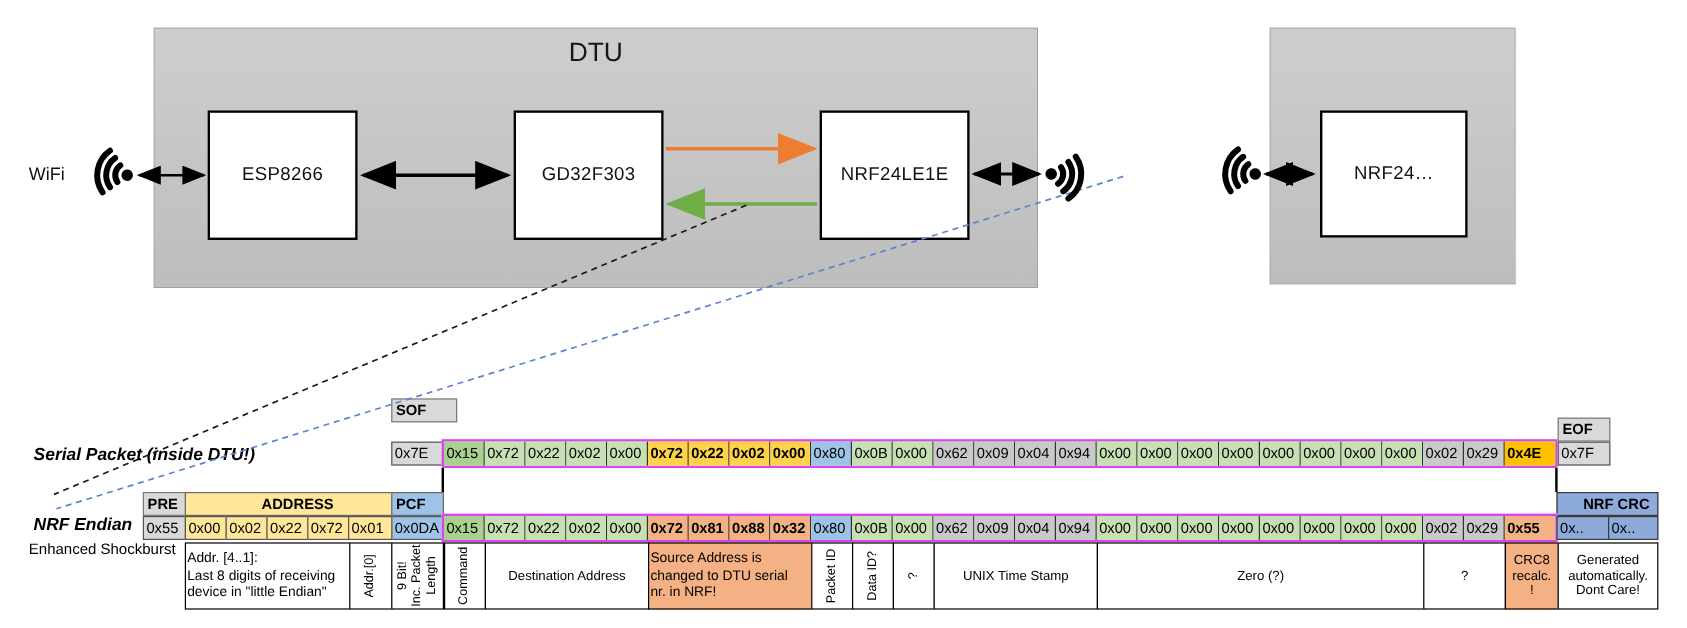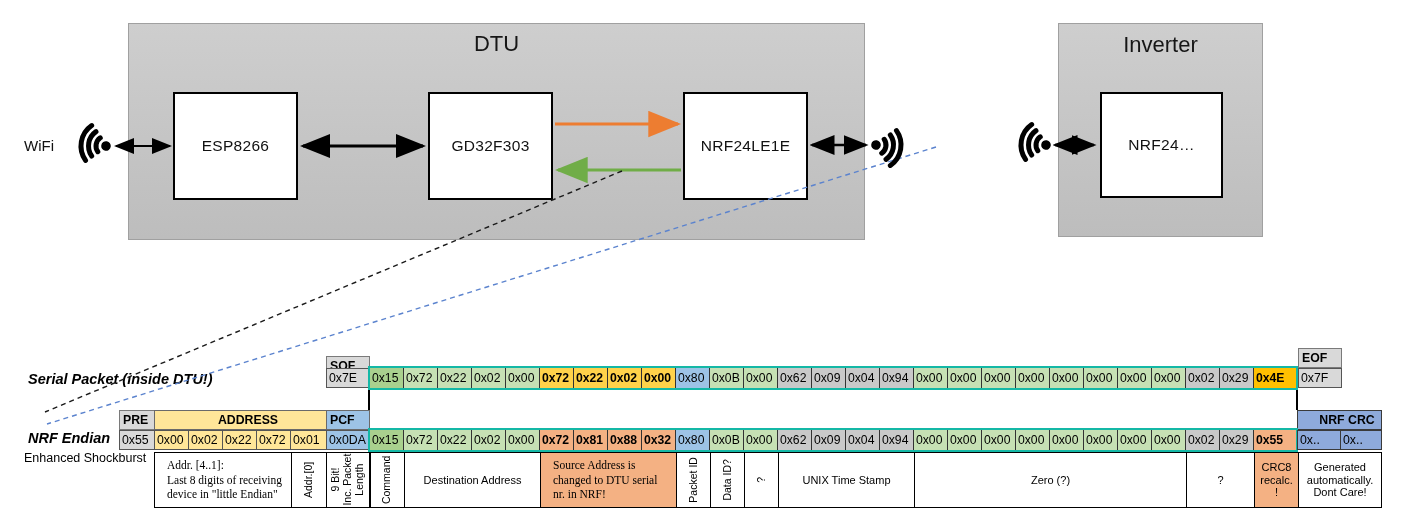--- a/index.html
+++ b/index.html
@@ -13,53 +13,52 @@
   .wifi-lbl{position:absolute;font-size:15px;color:#111;}
 
   #overlay{position:absolute;left:0;top:0;z-index:6;pointer-events:none;}
 
   
   .lbl{position:absolute;font-weight:bold;font-style:italic;font-size:14.5px;}
   .sub{position:absolute;font-size:12.5px;}
   .hcell{position:absolute;box-sizing:border-box;border:1px solid #7a7a7a;display:flex;align-items:center;font-weight:bold;font-size:12.3px;padding-left:3px;background:var(--hgray);}
   .hcell.center{justify-content:center;padding-left:15px;}
   .vcell{position:absolute;box-sizing:border-box;border:1px solid #555;display:flex;align-items:center;font-size:12.3px;padding-left:2px;background:#fff;}
-  .byterow{position:absolute;display:flex;box-sizing:border-box;border:2px solid #14b8a6;background:#fff;}
+  .byterow{position:absolute;display:flex;box-sizing:border-box;border:2px solid #d946ef;background:#fff;}
   .byte{box-sizing:border-box;height:20px;border-right:1px solid #333;display:flex;align-items:center;padding-left:2px;font-size:12.2px;flex:none;}
   .byte:last-child{border-right:none;}
   .g1{background:var(--g1);}  .g2{background:var(--g2);}
   .gold{background:var(--gold);font-weight:bold;}
   .amb{background:var(--amb);font-weight:bold;}
   .sal{background:var(--sal);font-weight:bold;}
   .blu{background:var(--blu);}  .gry{background:var(--gry);}
   .hyellow{background:var(--yellow);}
   .hblue{background:var(--blu);}
   .hcrc{background:var(--crcblue);}
   .hband{background:var(--databand);}
   .yellowc{background:var(--yellow);}
   .crcc{background:var(--crcblue);}
   .conn{position:absolute;width:2px;background:#000;}
 
   
   .ann{position:absolute;top:452px;height:56px;box-sizing:border-box;border:1px solid #000;background:#fff;display:flex;align-items:center;justify-content:center;font-size:11px;line-height:1.18;text-align:center;white-space:pre-line;z-index:3;}
-  .ann.left{justify-content:flex-start;text-align:left;padding-left:12px;font-size:11.5px;line-height:1.25;font-family:Liberation Serif, serif;}
+  .ann.left{justify-content:flex-start;text-align:left;padding-left:1px;font-size:11.5px;line-height:1.25;}
   .ann.hl{background:var(--sal);font-weight:normal;}
   .ann.vert{font-size:10.5px;}
   .ann.vert .inner{transform:rotate(-90deg);white-space:pre;line-height:1.12;text-align:center;}
 </style>
 </head>
 <body>
 
 <div id="canvas">
 
   <div class="graybox" style="left:128px;top:23px;width:737px;height:217px;"></div>
   <div class="gtitle" style="left:128px;top:31px;width:737px;">DTU</div>
 
   <div class="graybox" style="left:1058px;top:23px;width:205px;height:214px;"></div>
-  <div class="gtitle" style="left:1058px;top:32px;width:205px;">Inverter</div>
 
   <div class="wifi-lbl" style="left:24px;top:137px;">WiFi</div>
 
   <div class="chip" style="left:173px;top:92px;width:125px;height:108px;">ESP8266</div>
   <div class="chip" style="left:428px;top:92px;width:125px;height:108px;">GD32F303</div>
   <div class="chip" style="left:683px;top:92px;width:125px;height:108px;">NRF24LE1E</div>
   <div class="chip" style="left:1100px;top:92px;width:123px;height:106px;">NRF24…</div>
 
   <svg id="overlay" width="1406" height="523" viewBox="0 0 1406 523">
     <defs>
@@ -99,21 +98,21 @@
     <g transform="rotate(10 1046 145)" stroke="#000" stroke-width="5" fill="none" stroke-linecap="round">
       <path d="M1038.93 137.93 A10 10 0 0 0 1038.93 152.07"></path>
       <path d="M1033.63 132.63 A17.5 17.5 0 0 0 1033.63 157.37"></path>
       <path d="M1028.32 127.32 A25 25 0 0 0 1028.32 162.68"></path>
       <circle cx="1046" cy="145" r="4.8" fill="#000" stroke="none"></circle>
     </g>
   </svg>
 
   <div class="lbl" style="left:28px;top:371px;">Serial Packet (inside DTU!)</div>
 
-  <div class="hcell" style="left:326px;top:356px;width:44px;height:20px;">SOF</div>
+  <div class="hcell" style="left:326px;top:332px;width:55px;height:20px;">SOF</div>
   <div class="vcell" style="left:326px;top:368px;width:44px;height:20px;background:var(--hgray);">0x7E</div>
 
   <div class="byterow" id="serial-bytes" style="left:368px;top:366px;width:930px;height:24px;">
       <div class="byte g2" style="width: 34px;">0x15</div>
       <div class="byte g1" style="width: 34px;">0x72</div>
       <div class="byte g1" style="width: 34px;">0x22</div>
       <div class="byte g1" style="width: 34px;">0x02</div>
       <div class="byte g1" style="width: 34px;">0x00</div>
       <div class="byte gold" style="width: 34px;">0x72</div>
       <div class="byte gold" style="width: 34px;">0x22</div>

